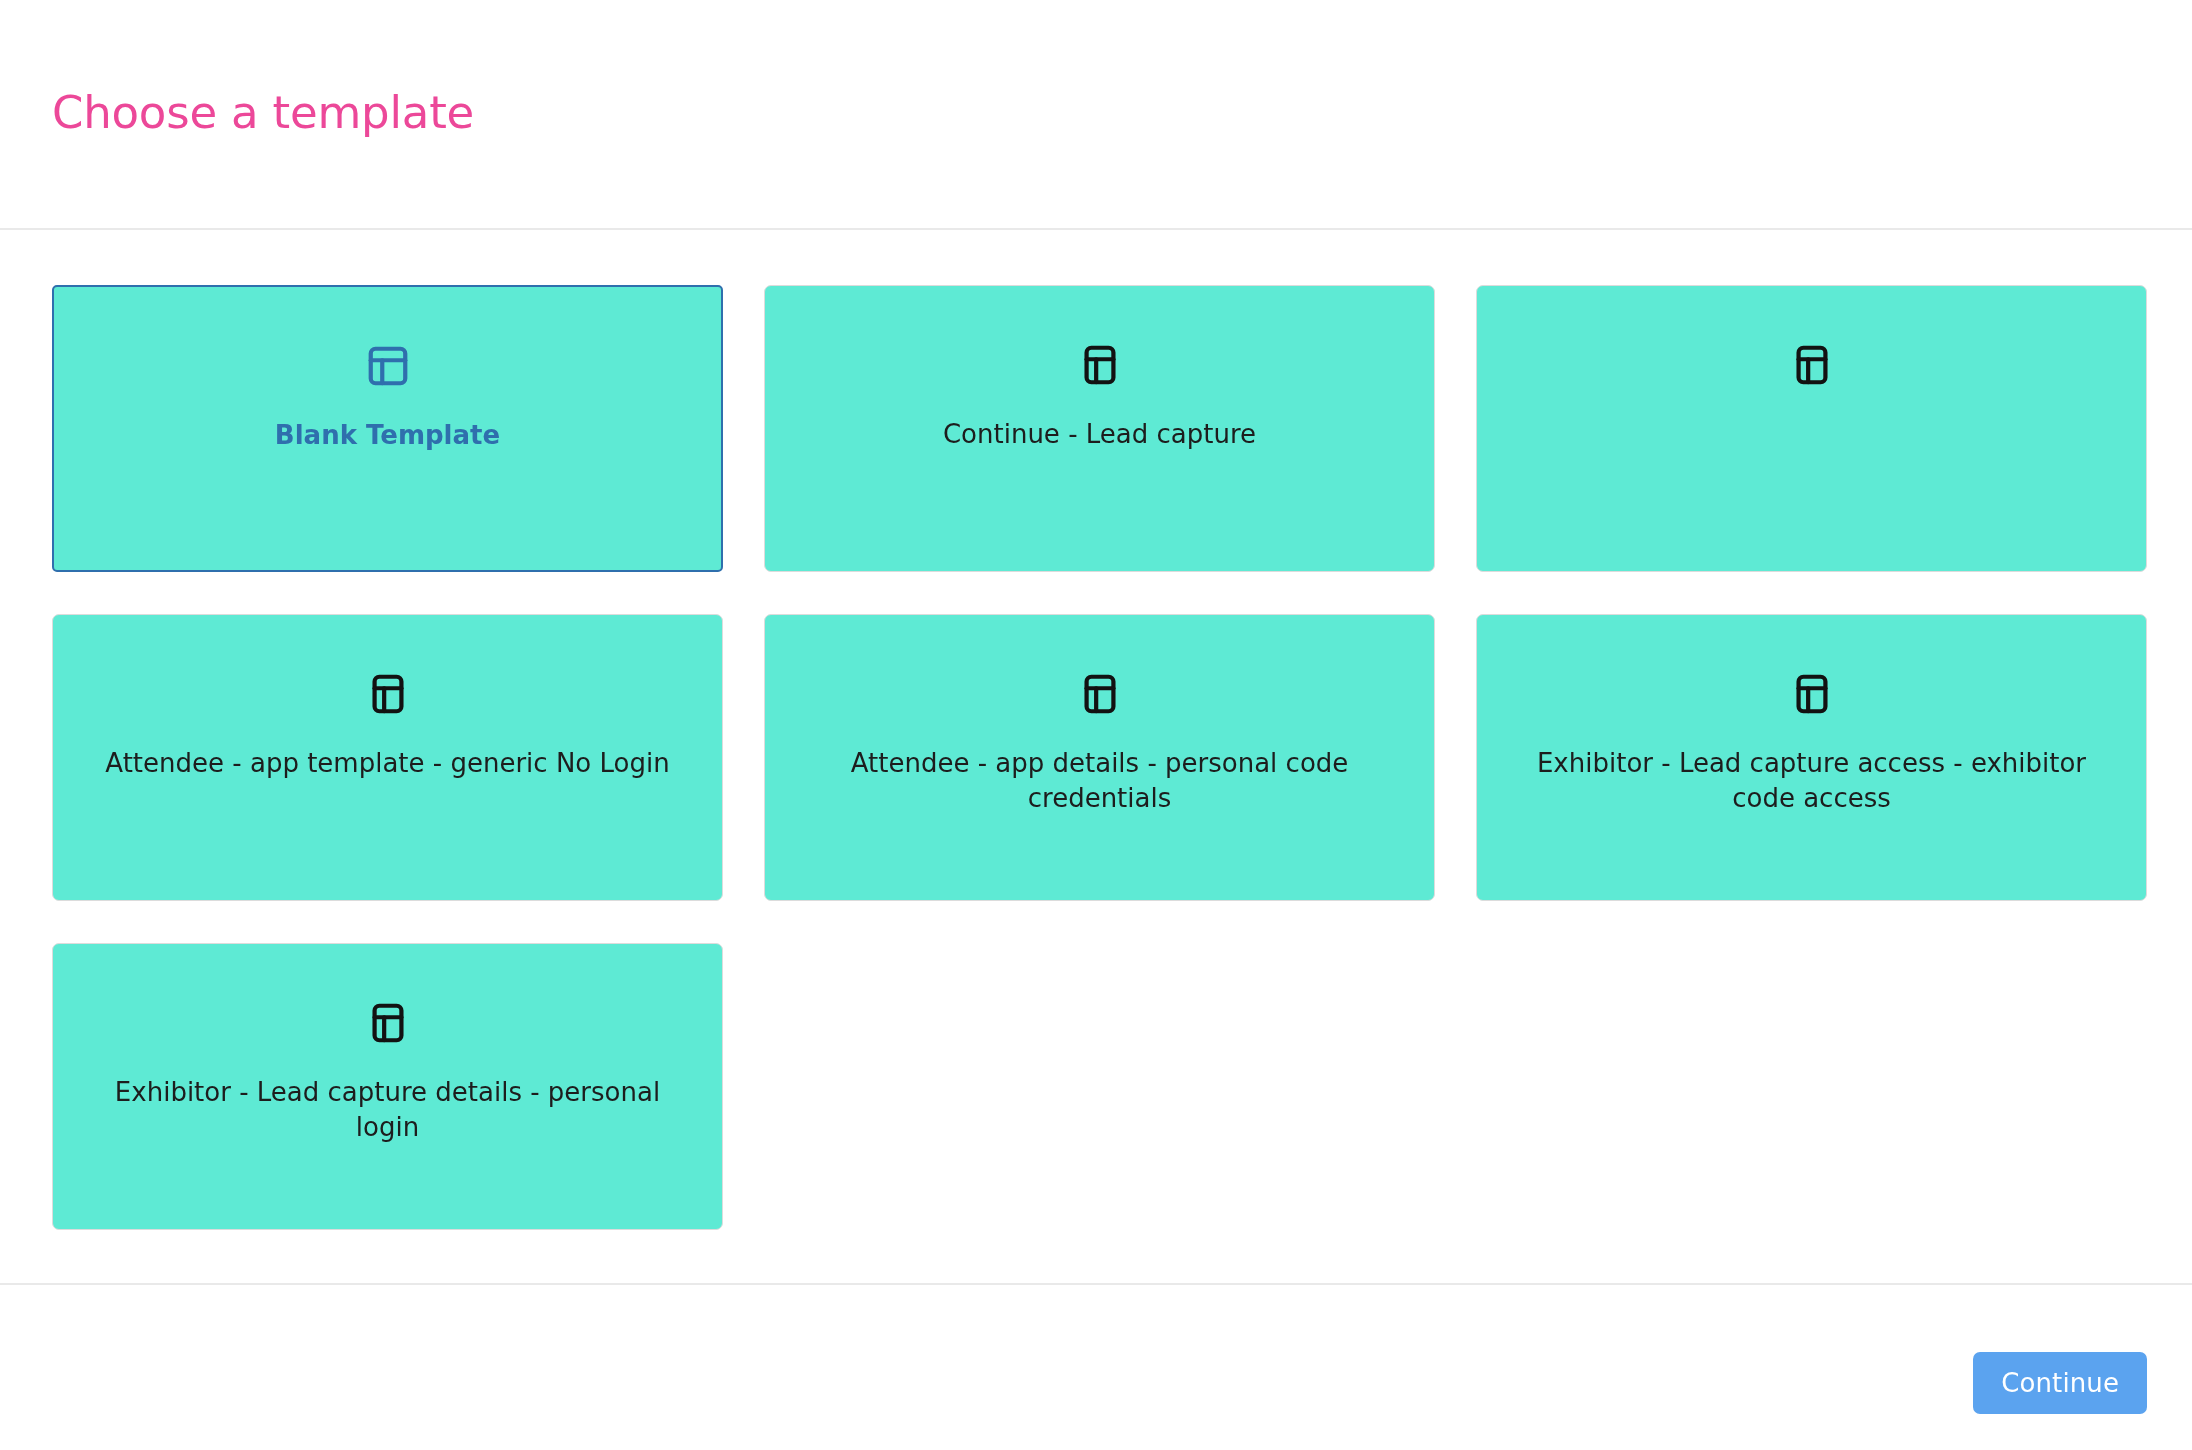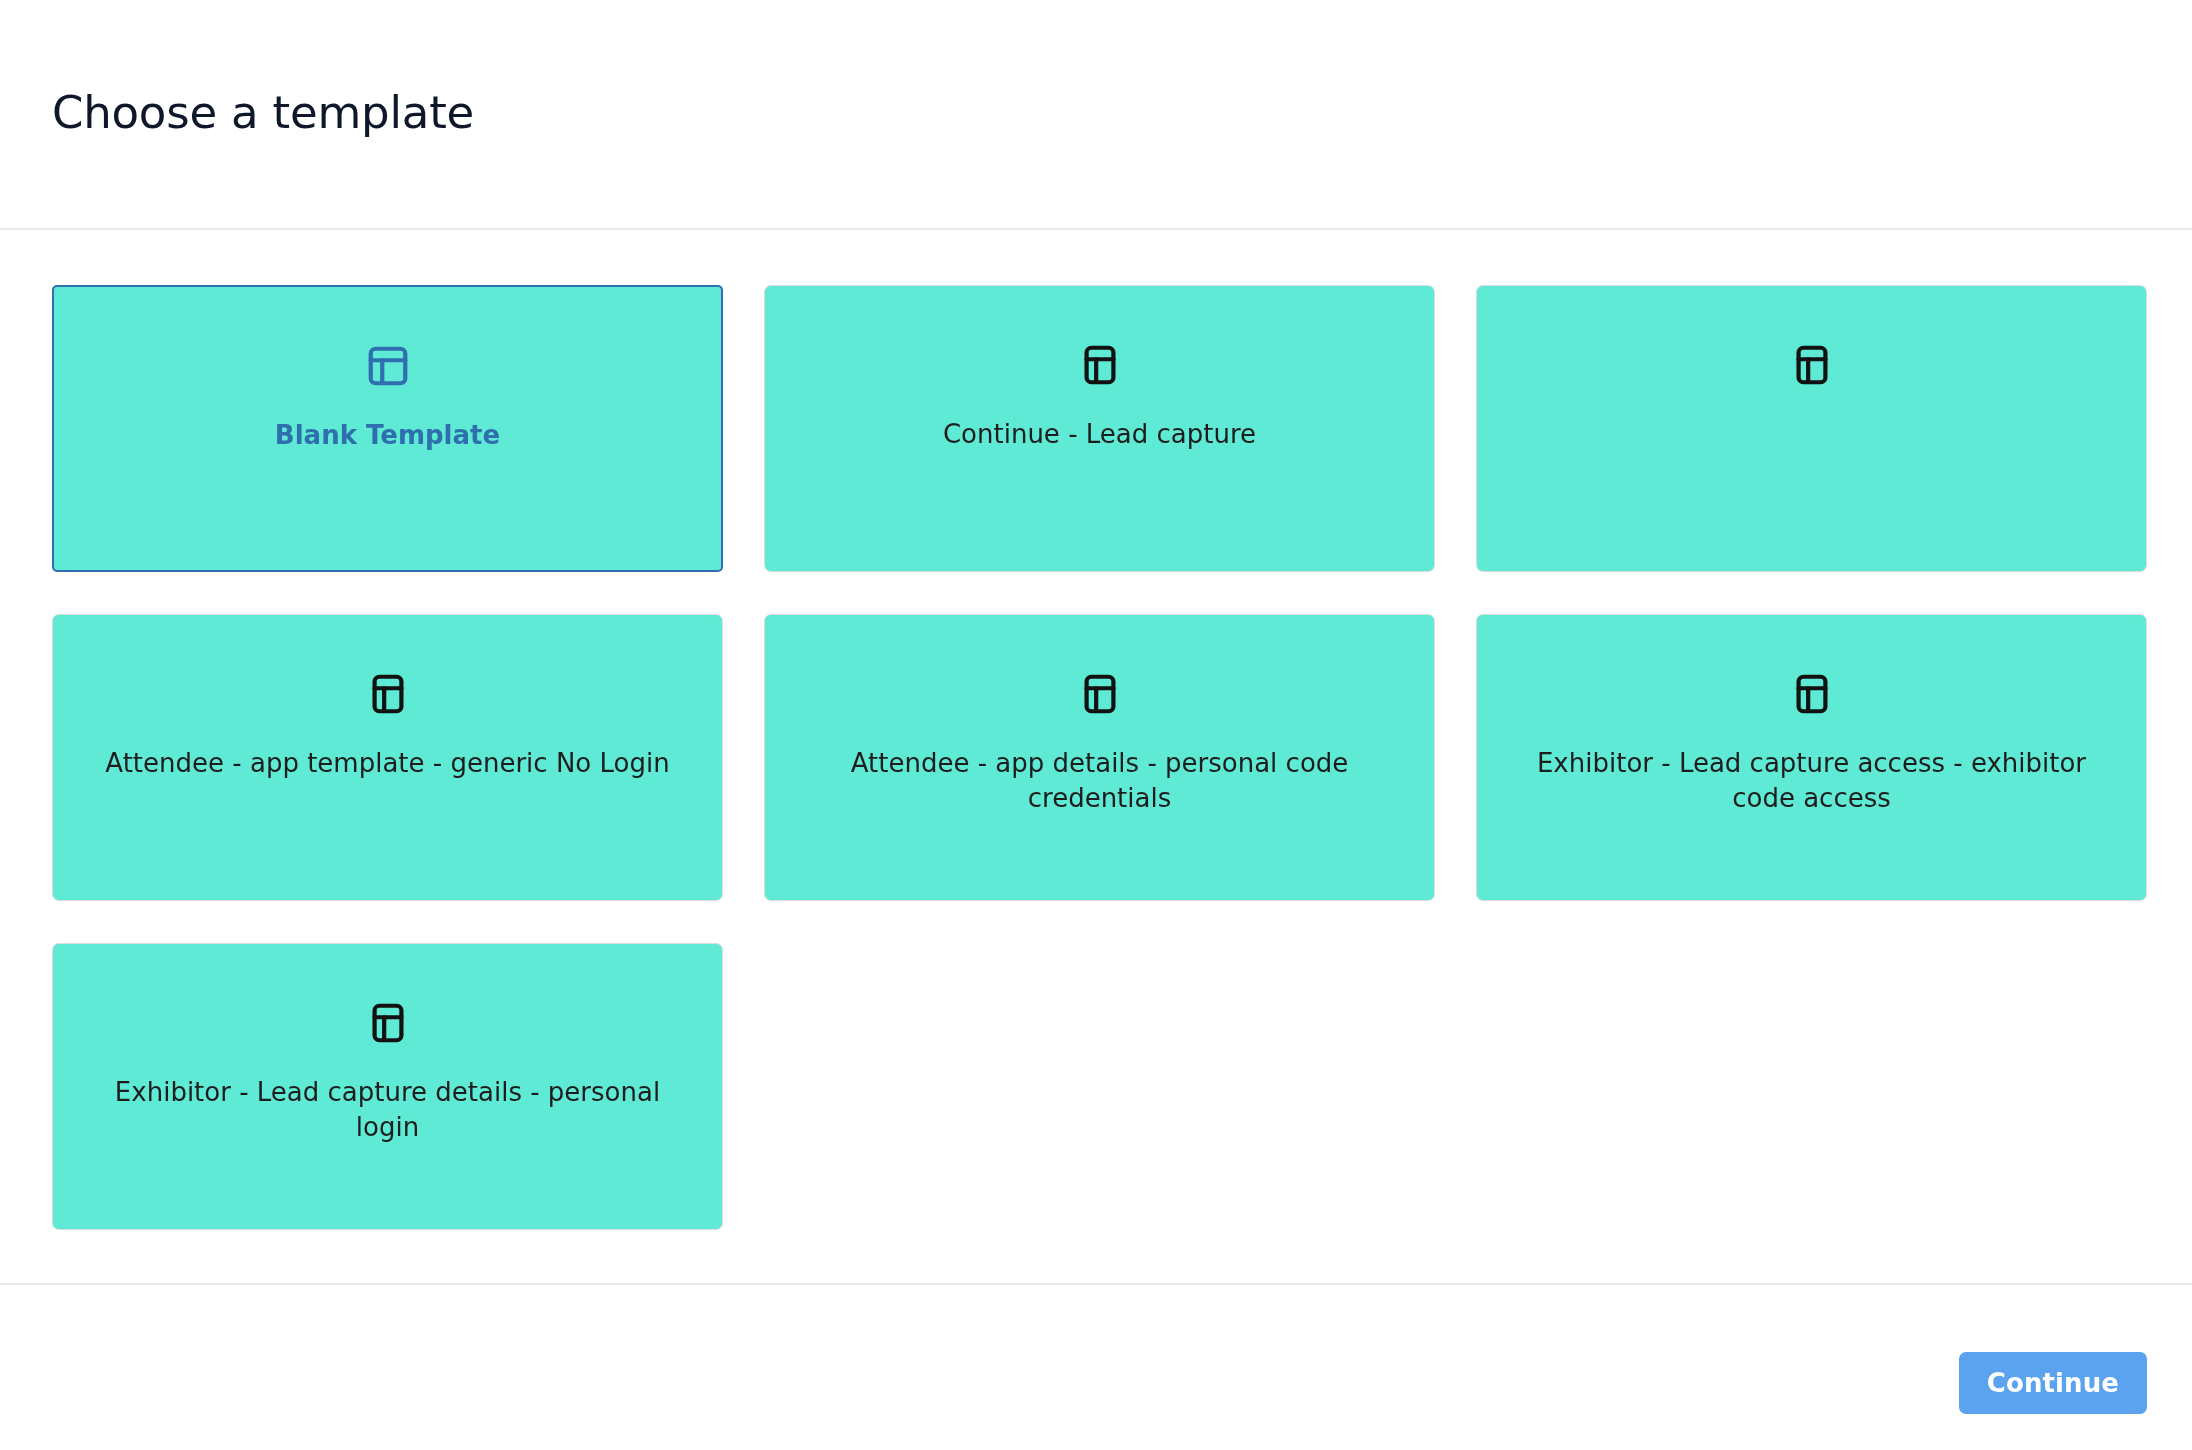--- a/index.html
+++ b/index.html
@@ -32,21 +32,21 @@
     height: 228px;
     box-sizing: border-box;
   }
   .page-title {
     position: absolute;
     left: 52px;
     top: 86px;
     font-size: 45px;
     font-weight: 400;
     letter-spacing: -0.2px;
-    color: #0f172a;
+    color: #ec4899;
     line-height: 1.2;
     white-space: nowrap;
   }
   .header-divider {
     position: absolute;
     left: 0;
     top: 228px;
     width: 2192px;
     height: 2px;
     background: #e9e9e9;
@@ -132,21 +132,21 @@
     min-width: 168px;
     height: 62px;
     padding: 0 28px;
     box-sizing: border-box;
     background: #5ba3ef;
     color: #ffffff;
     border: none;
     border-radius: 7px;
     font-family: "DejaVu Sans", "Liberation Sans", sans-serif;
     font-size: 26px;
-    font-weight: 700;
+    font-weight: 400;
     letter-spacing: 0.1px;
     cursor: pointer;
     display: flex;
     align-items: center;
     justify-content: center;
   }
 </style>
 </head>
 <body>
 

